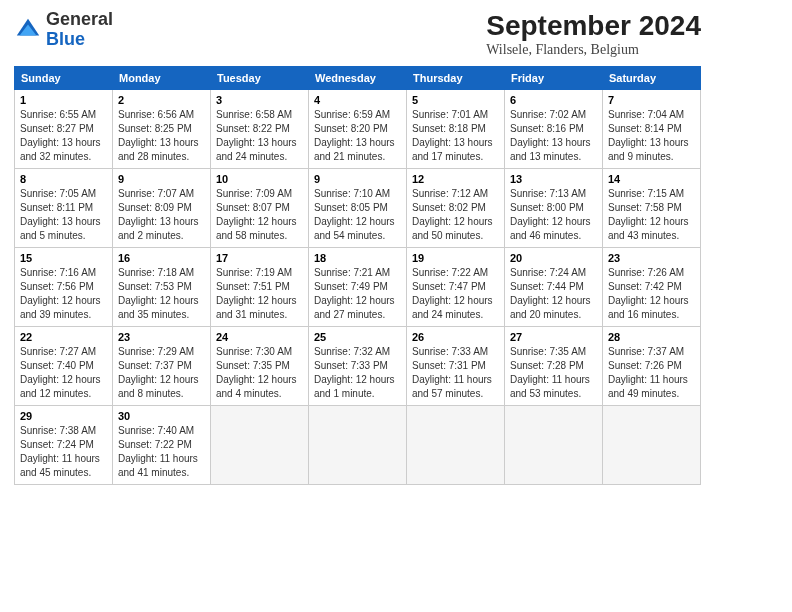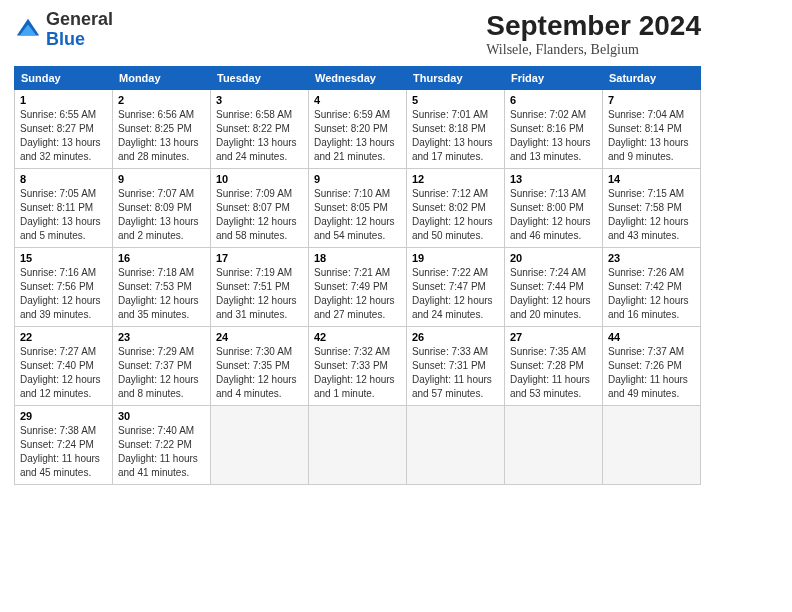--- a/index.html
+++ b/index.html
@@ -227,33 +227,33 @@
           </td>
           <td>
             <span class="day-num">23</span>
             <div class="day-info">Sunrise: 7:29 AM<br>Sunset: 7:37 PM<br>Daylight: 12 hours and 8 minutes.</div>
           </td>
           <td>
             <span class="day-num">24</span>
             <div class="day-info">Sunrise: 7:30 AM<br>Sunset: 7:35 PM<br>Daylight: 12 hours and 4 minutes.</div>
           </td>
           <td>
-            <span class="day-num">42</span>
+            <span class="day-num">25</span>
             <div class="day-info">Sunrise: 7:32 AM<br>Sunset: 7:33 PM<br>Daylight: 12 hours and 1 minute.</div>
           </td>
           <td>
             <span class="day-num">26</span>
             <div class="day-info">Sunrise: 7:33 AM<br>Sunset: 7:31 PM<br>Daylight: 11 hours and 57 minutes.</div>
           </td>
           <td>
             <span class="day-num">27</span>
             <div class="day-info">Sunrise: 7:35 AM<br>Sunset: 7:28 PM<br>Daylight: 11 hours and 53 minutes.</div>
           </td>
           <td>
-            <span class="day-num">44</span>
+            <span class="day-num">28</span>
             <div class="day-info">Sunrise: 7:37 AM<br>Sunset: 7:26 PM<br>Daylight: 11 hours and 49 minutes.</div>
           </td>
         </tr>
         <tr>
           <td>
             <span class="day-num">29</span>
             <div class="day-info">Sunrise: 7:38 AM<br>Sunset: 7:24 PM<br>Daylight: 11 hours and 45 minutes.</div>
           </td>
           <td>
             <span class="day-num">30</span>

